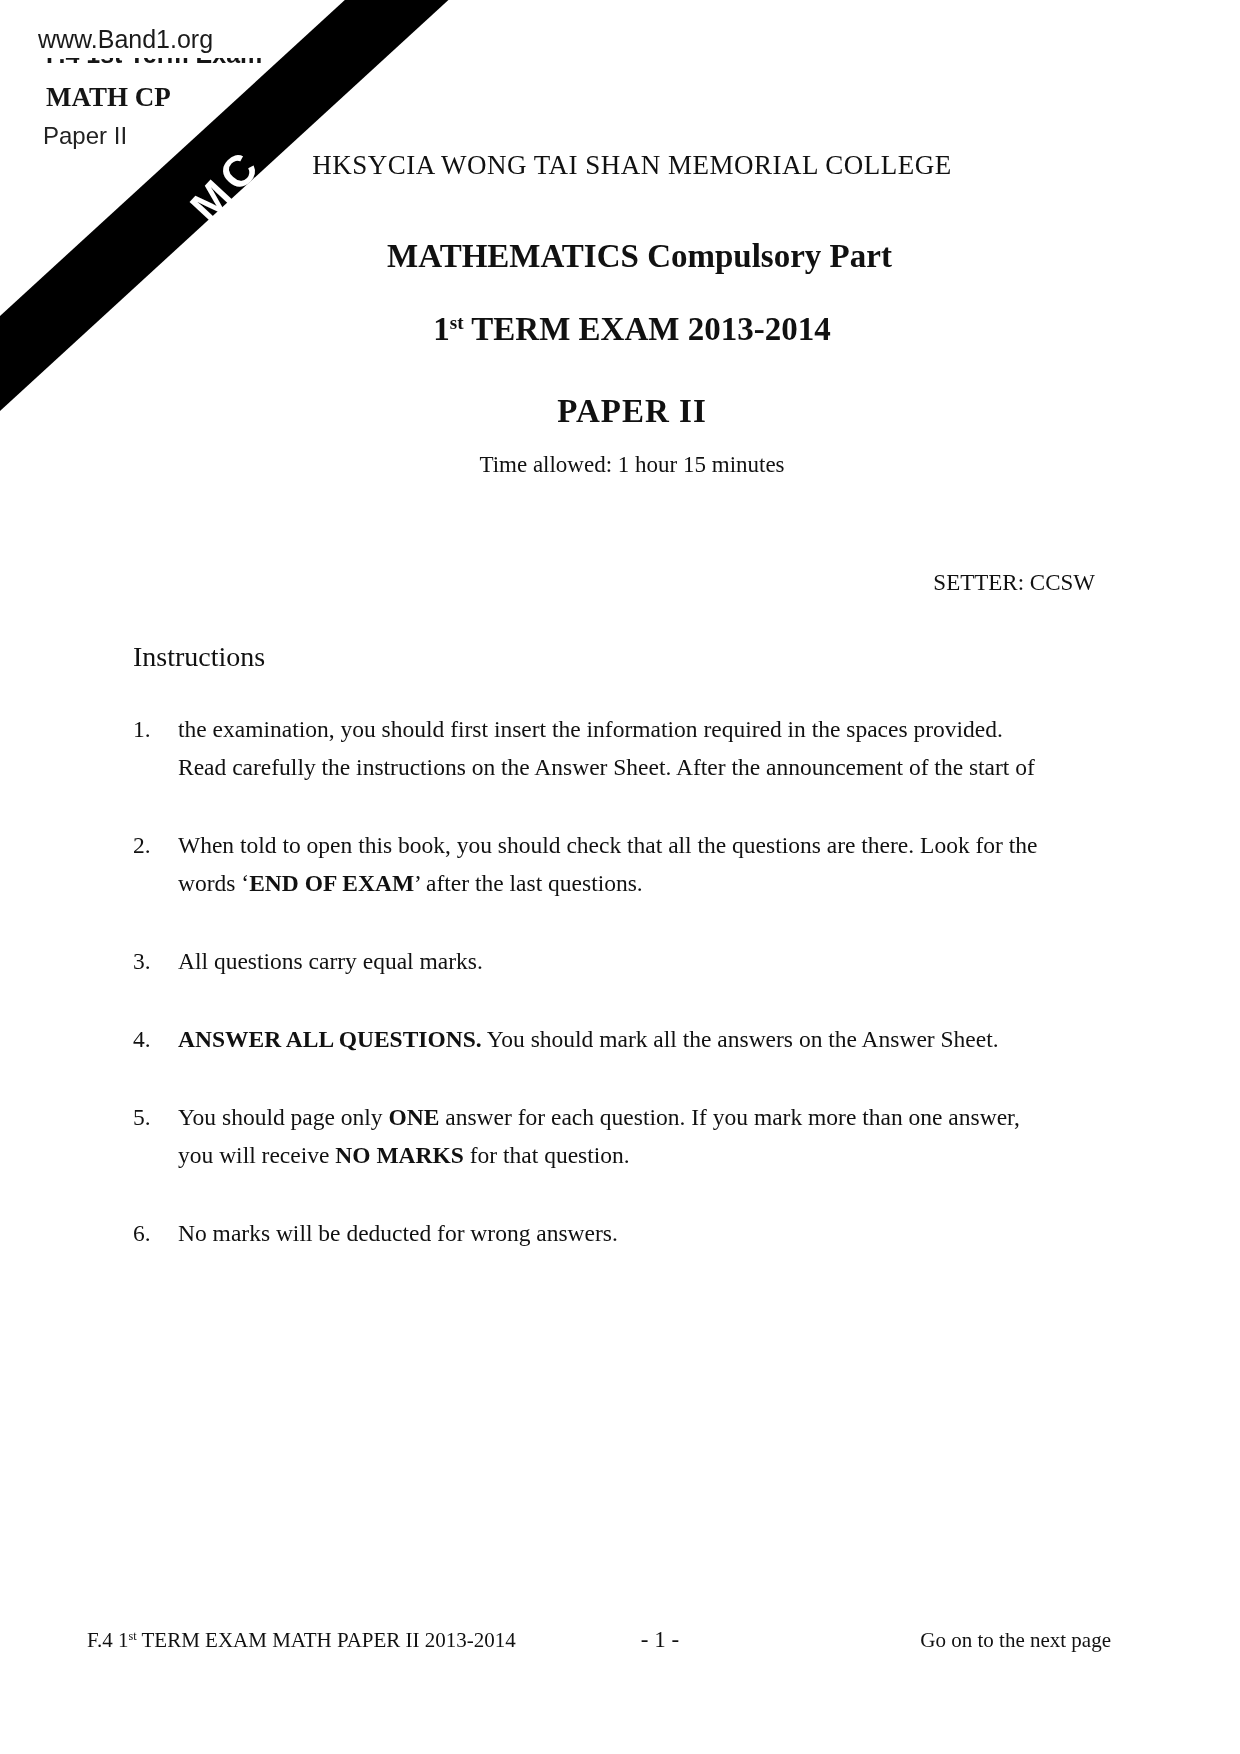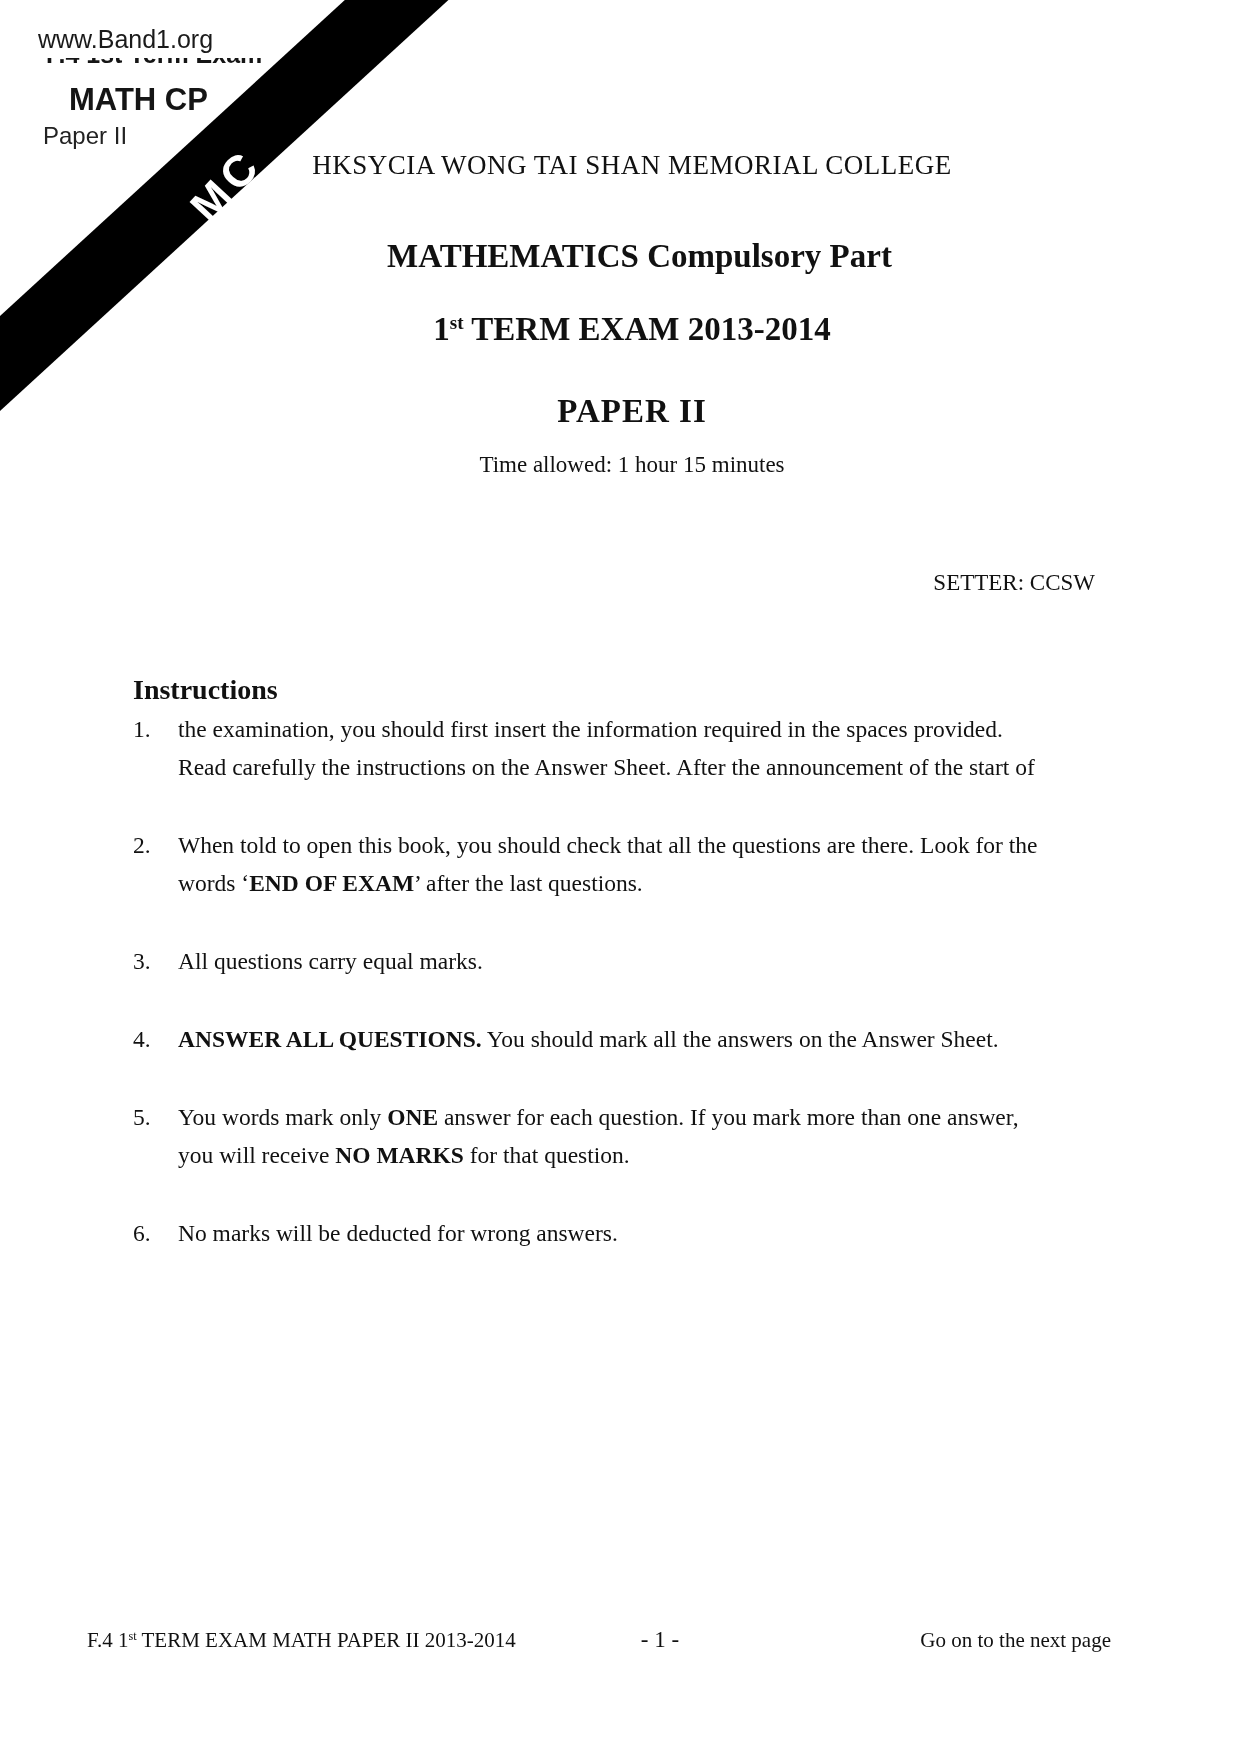--- a/index.html
+++ b/index.html
@@ -53,22 +53,22 @@
   .watermark-site{
     font-family:"Liberation Sans", sans-serif;
     font-size:25px;
     line-height:34px;
     color:#1a1a1a;
     padding-left:5px;
     white-space:nowrap;
   }
   .subject-line{
     position:absolute;left:46px;top:82px;z-index:2;
-    font-family:Liberation Sans, sans-serif;
-    font-weight:bold;font-size:31px;color:#151515;white-space:nowrap;margin-left:23px;
+    font-family:Liberation Serif, serif;
+    font-weight:bold;font-size:27px;color:#151515;white-space:nowrap;
   }
   .paper-line{
     position:absolute;left:43px;top:122px;z-index:2;
     font-family:"Liberation Sans", sans-serif;
     font-size:24px;color:#222;white-space:nowrap;
   }
   
   .center-line{
     position:absolute;left:0;right:0;
     padding-left:24px;
@@ -87,21 +87,21 @@
     top:-0.55em;
     line-height:0;
   }
   .setter{
     position:absolute;right:145px;top:570px;
     font-size:23px;white-space:nowrap;
   }
   
   .instructions-heading{
     position:absolute;left:133px;top:641px;
-    font-size:28px;font-weight:bold;margin-top:33px;
+    font-size:28px;font-weight:normal;
   }
   .instructions-list{
     position:absolute;left:133px;top:710px;
     width:1000px;
     font-size:23.5px;
   }
   .instr-item{display:flex;margin-bottom:40px;}
   .instr-num{width:45px;flex:0 0 45px;line-height:38px;}
   .instr-body{flex:1;}
   .instr-line{line-height:38px;white-space:nowrap;}
@@ -169,21 +169,21 @@
       </div>
       <div class="instr-item">
         <div class="instr-num">4.</div>
         <div class="instr-body">
           <div class="instr-line"><b>ANSWER ALL QUESTIONS.</b><span> You should mark all the answers on the Answer Sheet.</span></div>
         </div>
       </div>
       <div class="instr-item">
         <div class="instr-num">5.</div>
         <div class="instr-body">
-          <div class="instr-line"><span>You words mark only </span><b>ONE</b><span> answer for each question. If you mark more than one answer,</span></div>
+          <div class="instr-line"><span>You should page only </span><b>ONE</b><span> answer for each question. If you mark more than one answer,</span></div>
           <div class="instr-line"><span>you will receive </span><b>NO MARKS</b><span> for that question.</span></div>
         </div>
       </div>
       <div class="instr-item">
         <div class="instr-num">6.</div>
         <div class="instr-body">
           <div class="instr-line"><span>No marks will be deducted for wrong answers.</span></div>
         </div>
       </div>
     </div>

